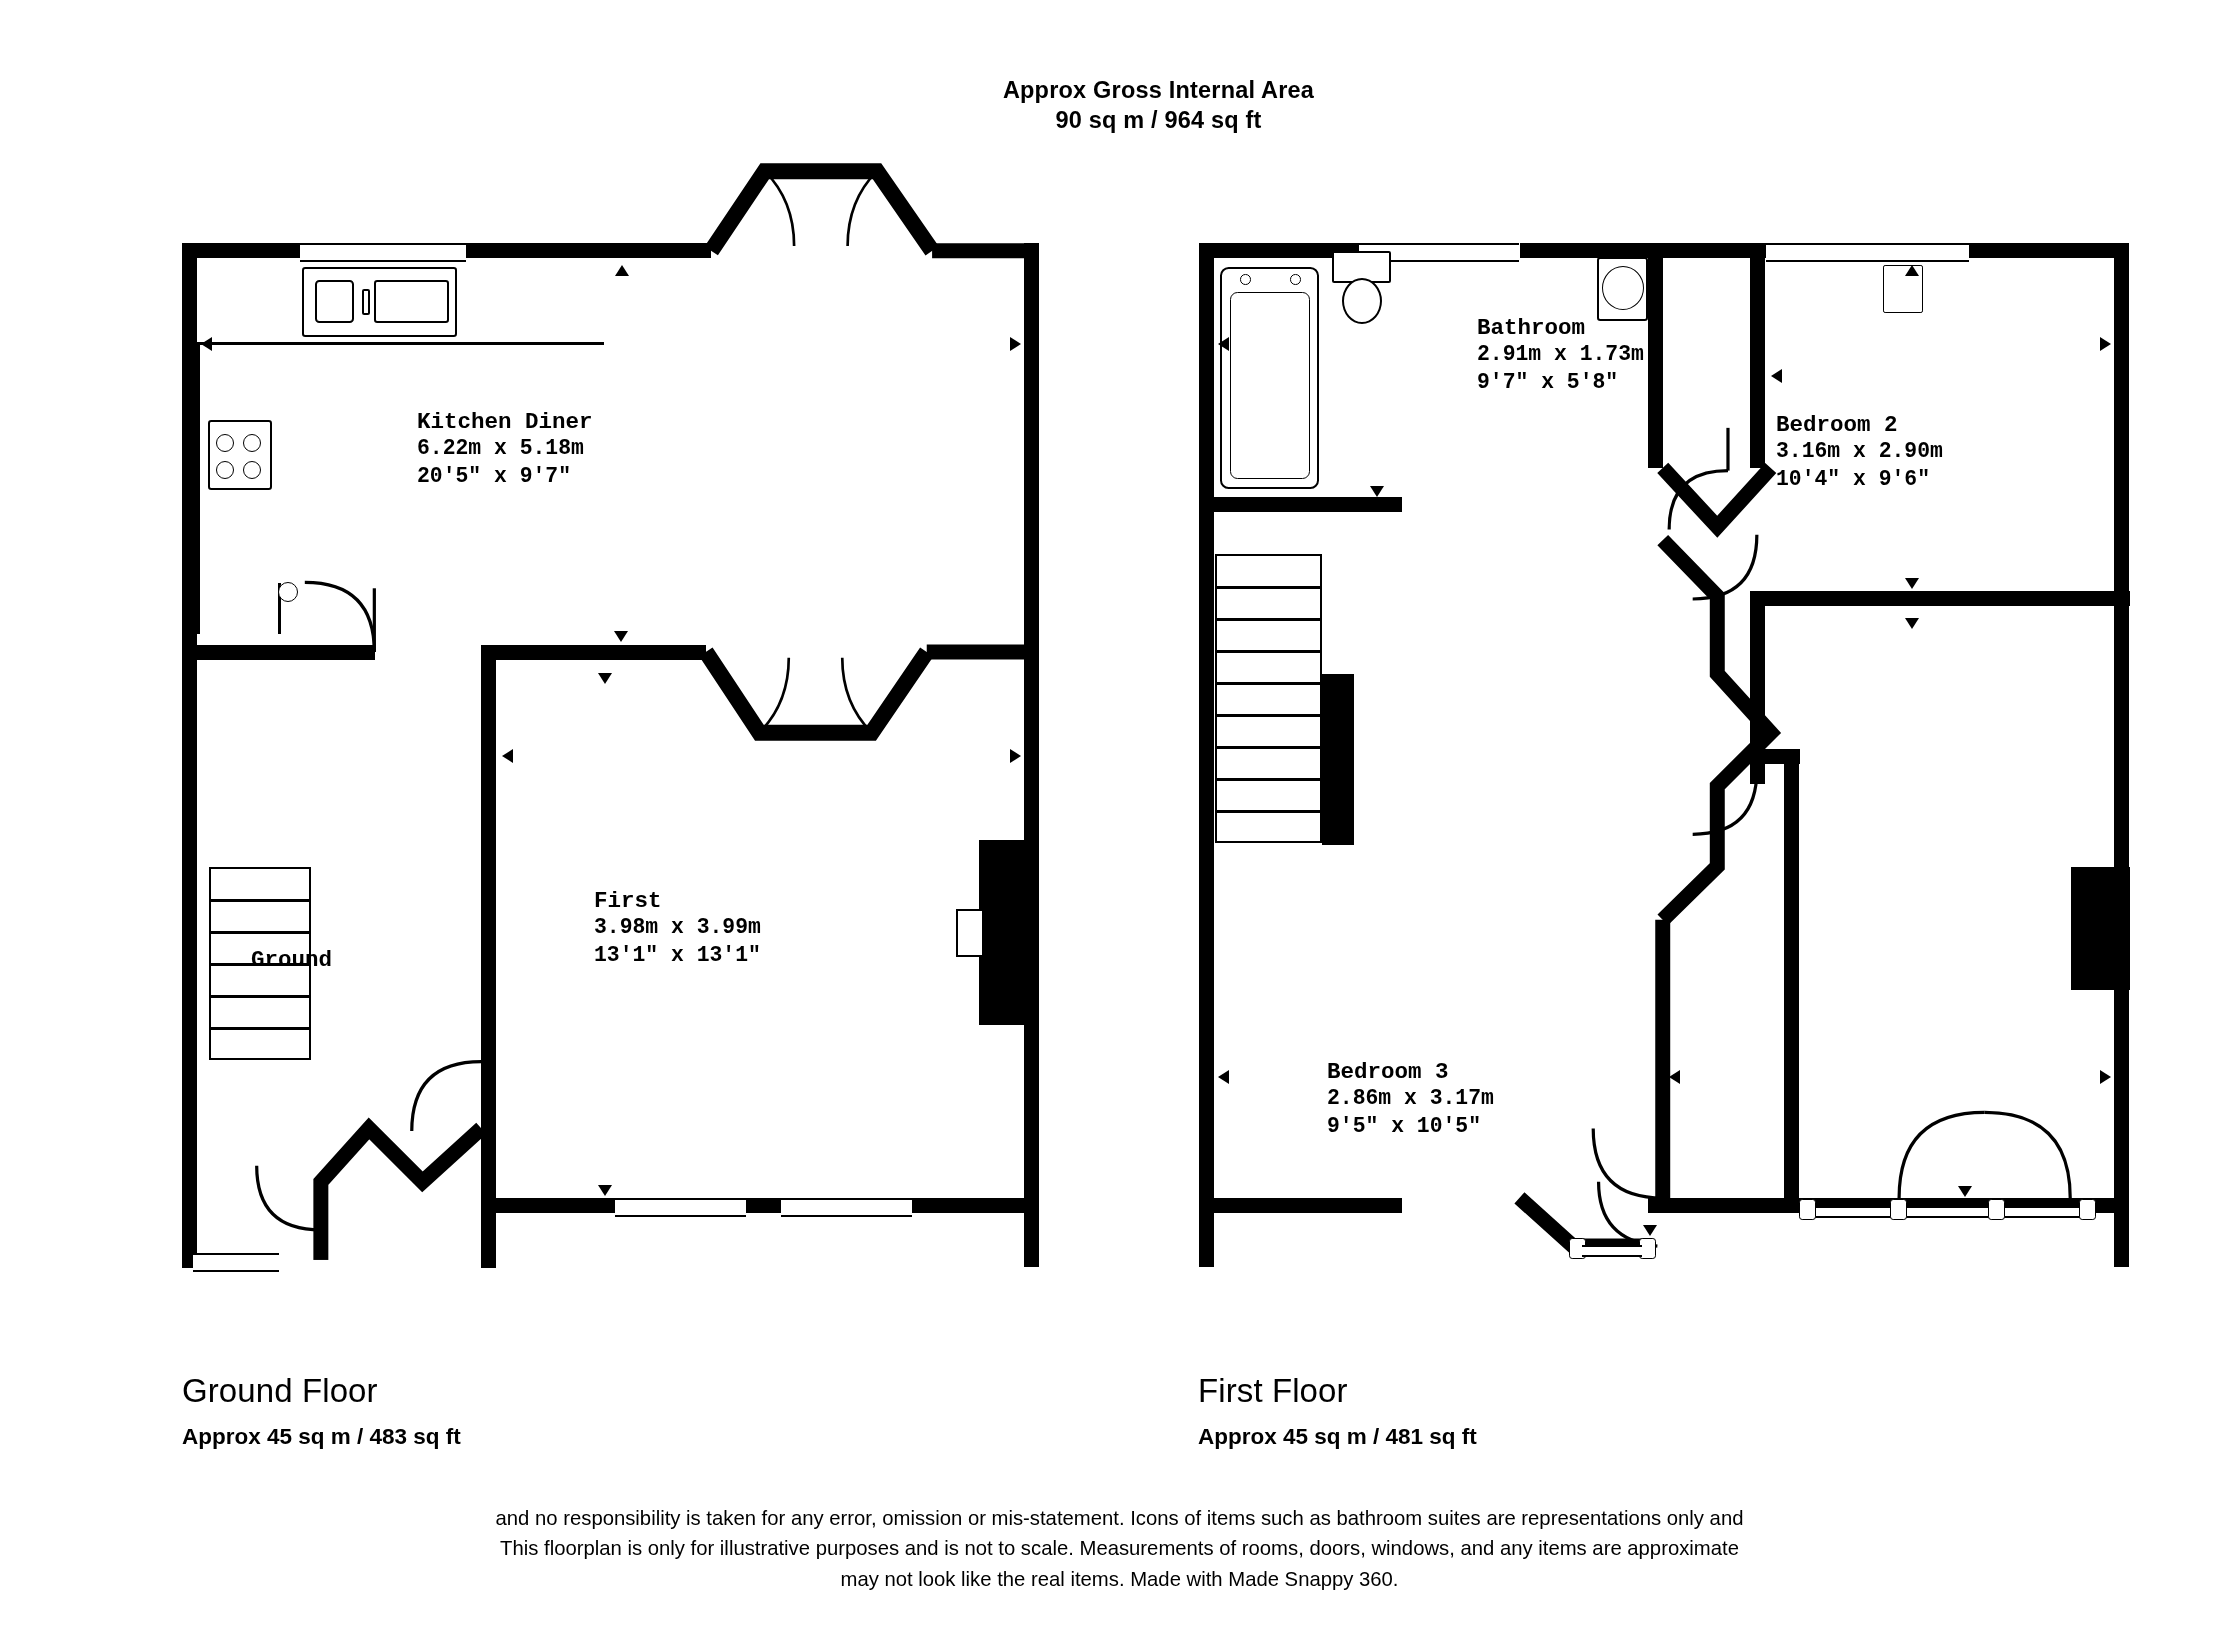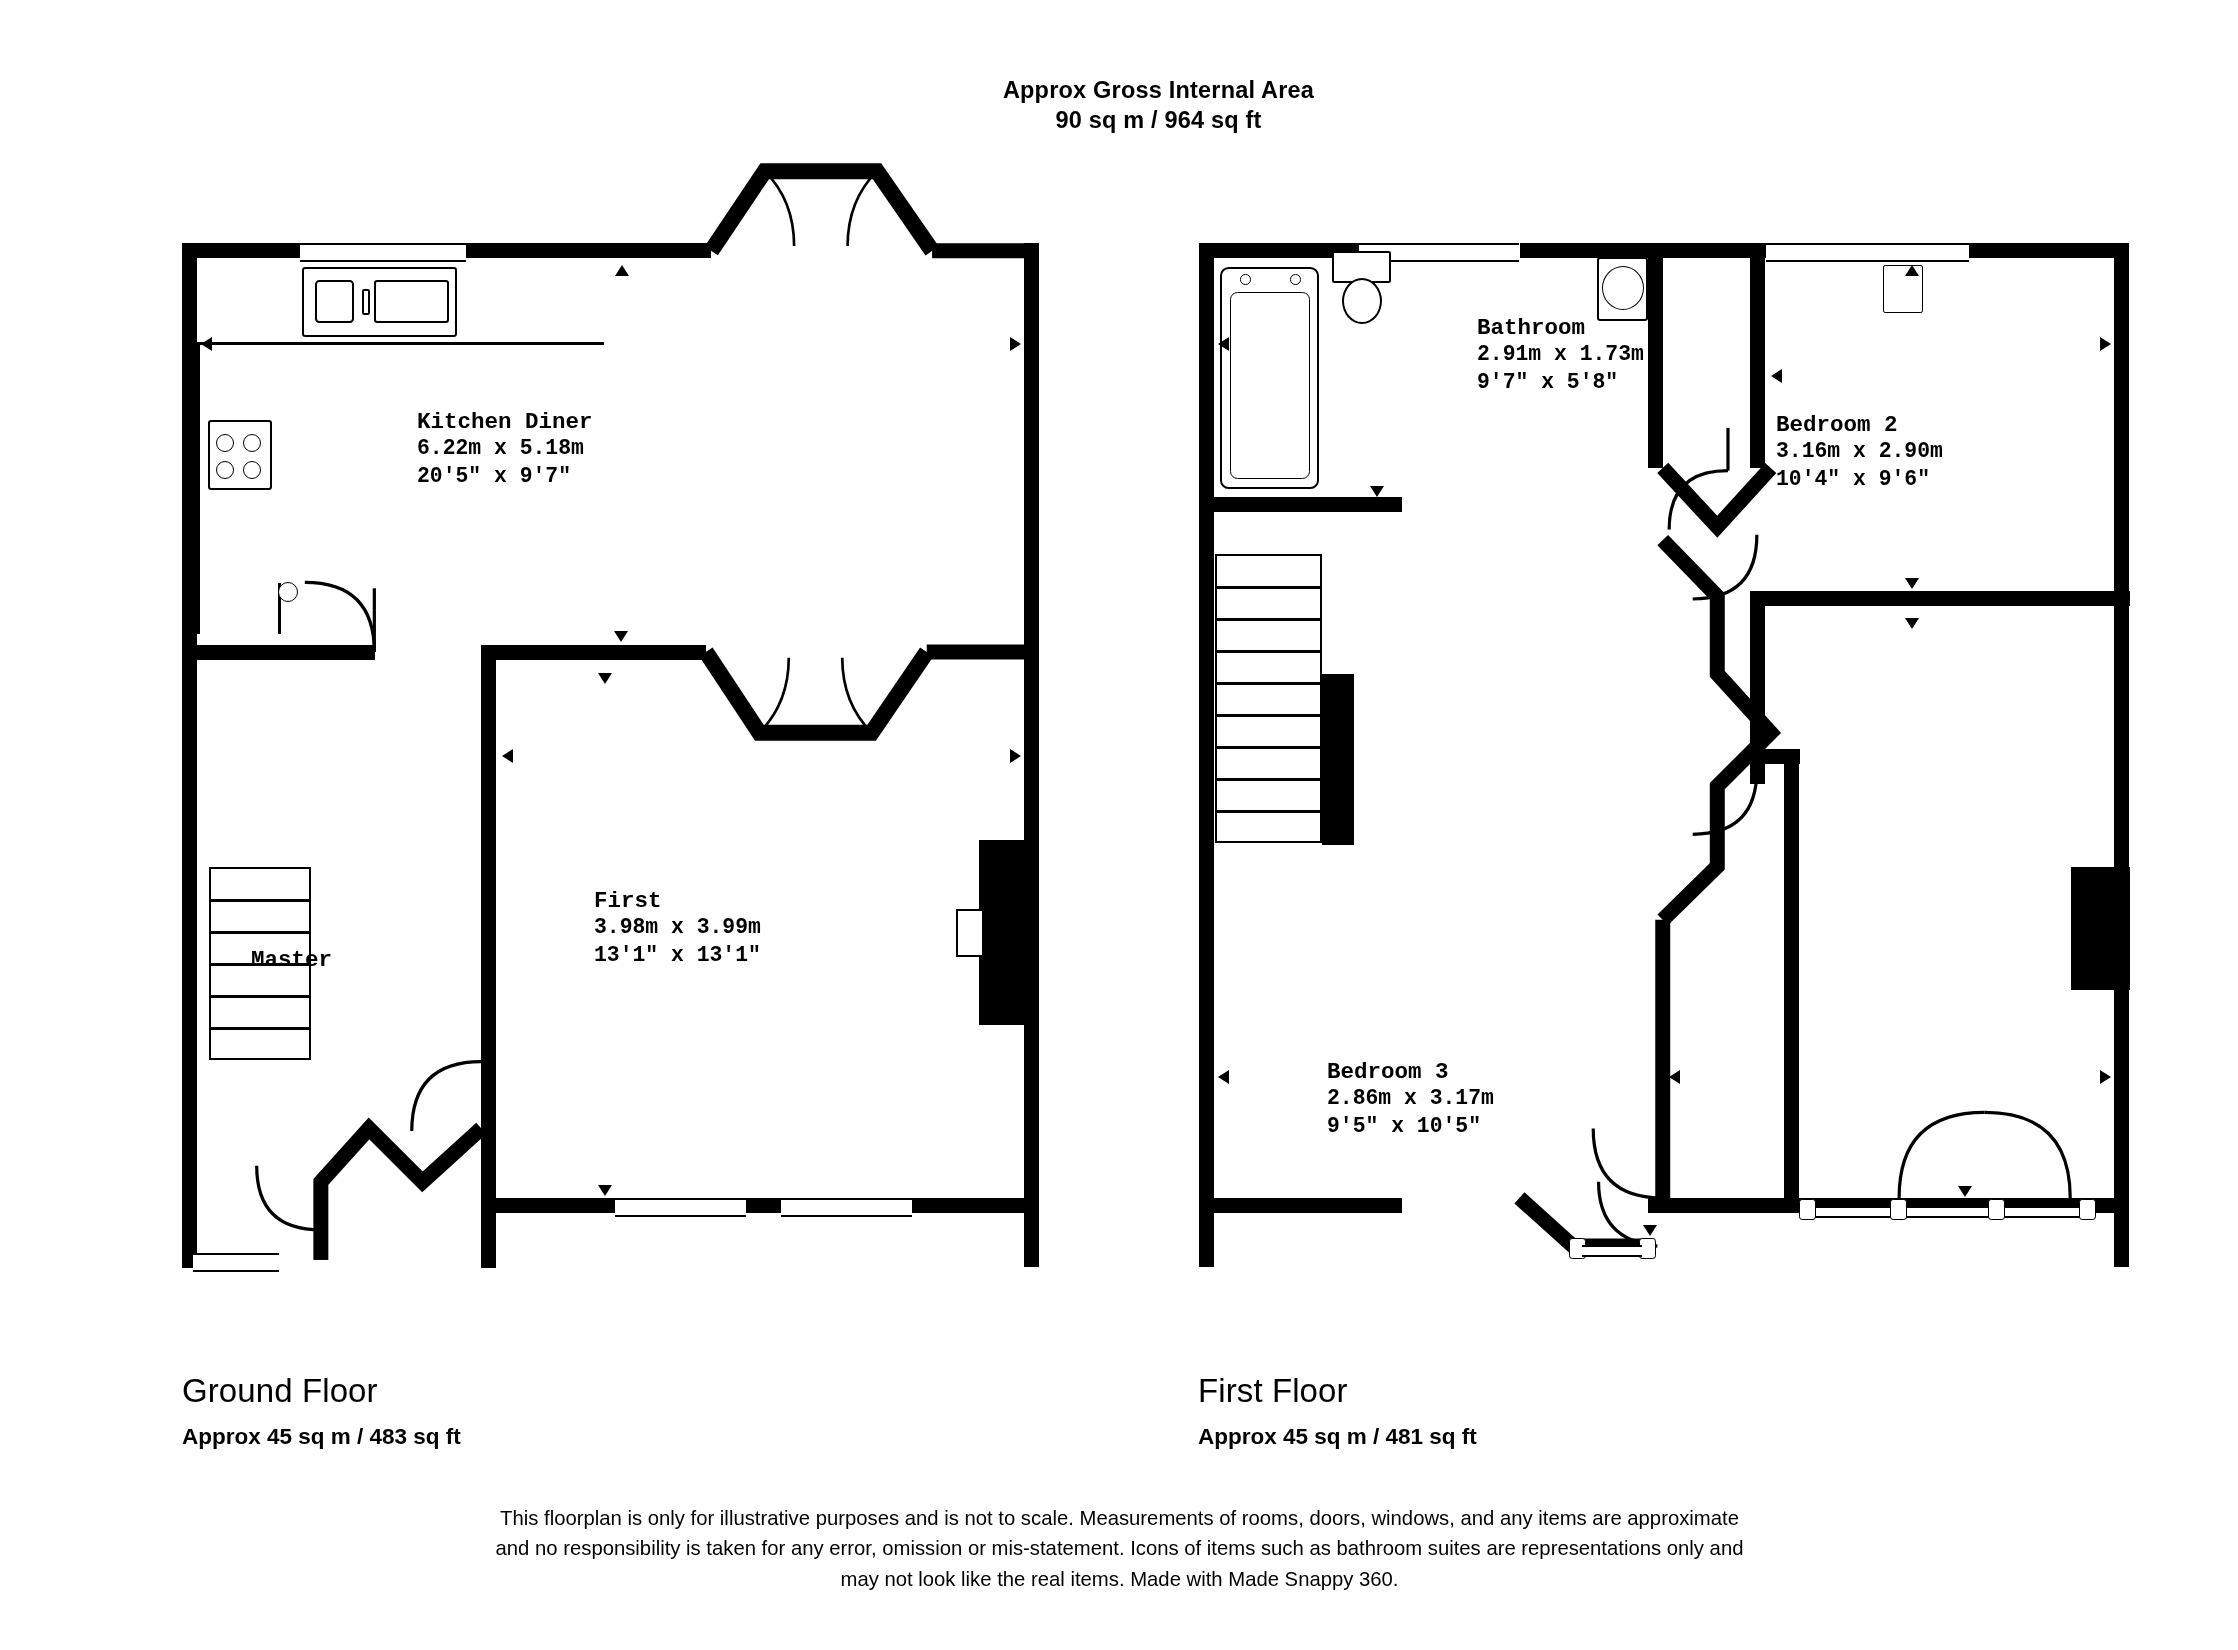--- a/index.html
+++ b/index.html
@@ -148,21 +148,21 @@
       <div class="nm">Kitchen Diner</div>
       <div class="dim">6.22m x 5.18m</div>
       <div class="dim">20'5" x 9'7"</div>
     </div>
     <div class="label" style="left:594px;top:888px;width:300px;">
       <div class="nm">First</div>
       <div class="dim">3.98m x 3.99m</div>
       <div class="dim">13'1" x 13'1"</div>
     </div>
     <div class="label" style="left:251px;top:947px;width:214px;">
-      <div class="nm">Master</div>
+      <div class="nm">Ground</div>
     </div>
   </div>
 
   <div class="plan" style="left:1113px;top:0;width:1123px;height:1337px;">
 
     <div class="wall" style="left:86px;top:243px;width:15px;height:1024px;"></div>
     <div class="wall" style="left:86px;top:243px;width:160px;height:15px;"></div>
     <div class="wall" style="left:407px;top:243px;width:246px;height:15px;"></div>
     <div class="wall" style="left:856px;top:243px;width:160px;height:15px;"></div>
     <div class="wall" style="left:1001px;top:243px;width:15px;height:1024px;"></div>
@@ -284,19 +284,19 @@
   <div class="floor-caption" style="left:182px;top:1372px;">
     <div class="title">Ground Floor</div>
     <div class="sub">Approx 45 sq m / 483 sq ft</div>
   </div>
   <div class="floor-caption" style="left:1198px;top:1372px;">
     <div class="title">First Floor</div>
     <div class="sub">Approx 45 sq m / 481 sq ft</div>
   </div>
 
   <div class="footer">
+    <div>and no responsibility is taken for any error, omission or mis-statement. Icons of items such as bathroom suites are representations only and</div>
     <div>This floorplan is only for illustrative purposes and is not to scale. Measurements of rooms, doors, windows, and any items are approximate</div>
-    <div>and no responsibility is taken for any error, omission or mis-statement. Icons of items such as bathroom suites are representations only and</div>
     <div>may not look like the real items. Made with Made Snappy 360.</div>
   </div>
 
 </div>
 
 
 </body></html>

